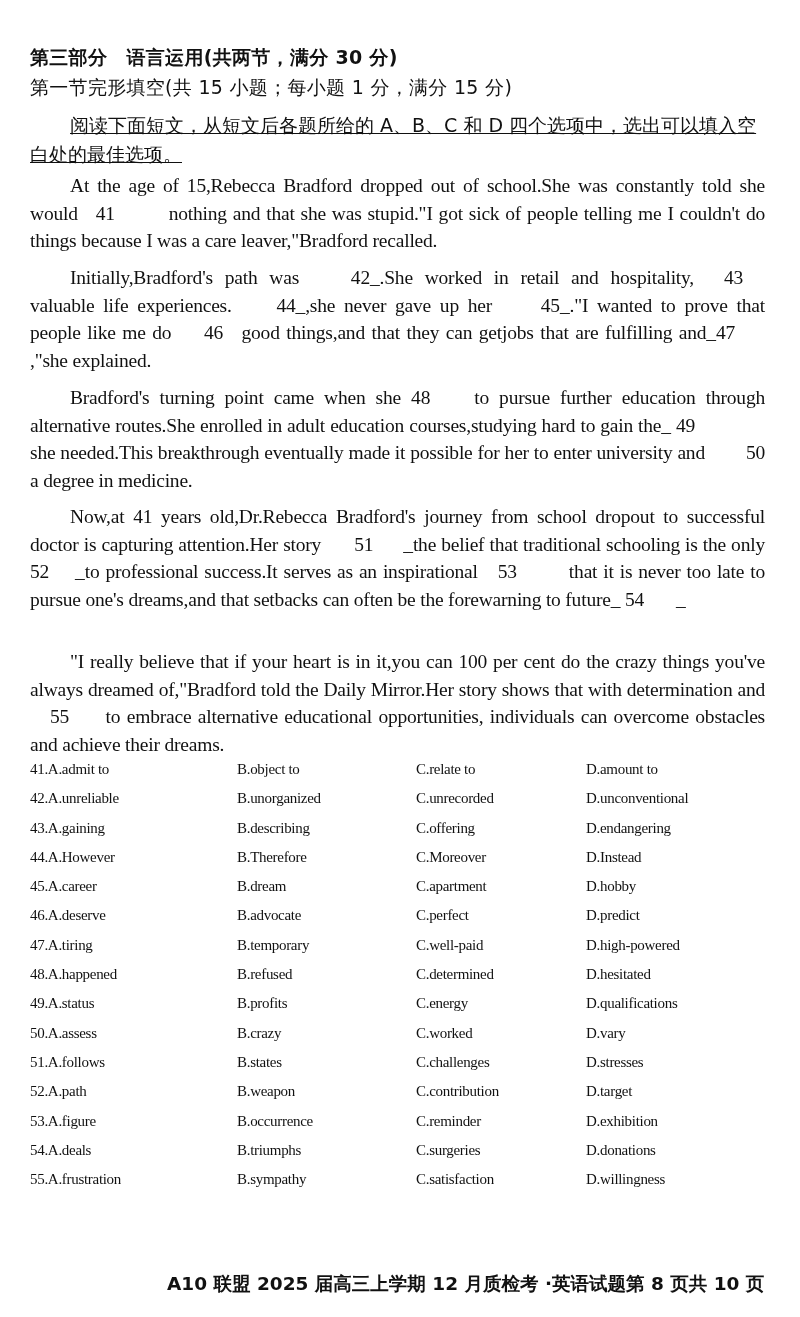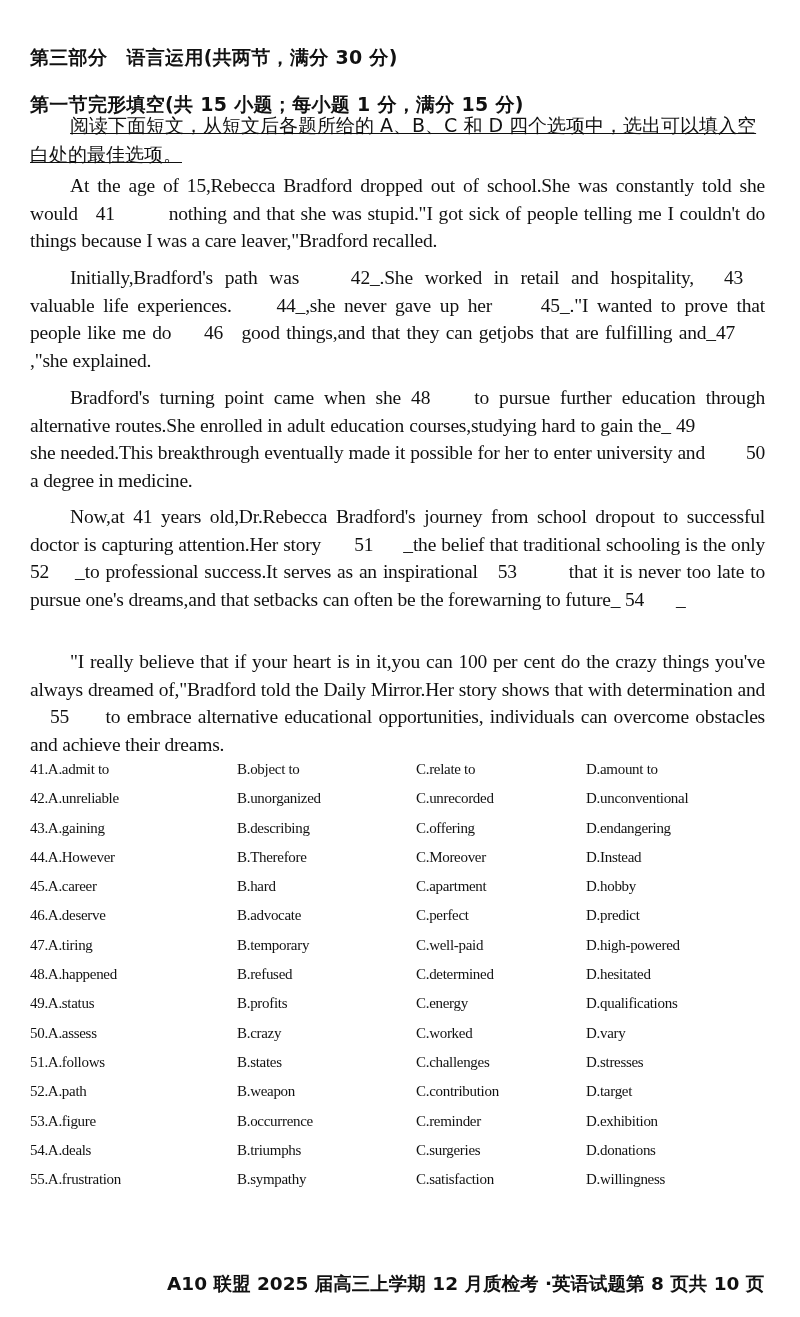--- a/index.html
+++ b/index.html
@@ -41,21 +41,21 @@
       font-family: "DejaVu Sans", "Liberation Sans", sans-serif;
       font-size: 18.5px; font-weight: bold; white-space: nowrap;
     }
   </style>
 </head>
 <body>
 
 <div class="page">
 
   <div class="cn-head" style="top:45px;">第三部分　语言运用(共两节，满分 30 分)</div>
-  <div class="cn-head" style="top:92px; font-weight:700;">第一节完形填空(共 15 小题；每小题 1 分，满分 15 分)</div>
+  <div class="cn-head" style="top:75px; font-weight:400;">第一节完形填空(共 15 小题；每小题 1 分，满分 15 分)</div>
   <div class="cn-body indent" style="top:111px;">阅读下面短文，从短文后各题所给的 A、B、C 和 D 四个选项中，选出可以填入空白处的最佳选项。</div>
 
   <div class="para" style="top:172px;">
     <span>At the age of 15,Rebecca Bradford dropped out of school.She was constantly told she would </span><span class="blank" style="width:12px"></span><span>41</span><span class="blank" style="width:48px"></span><span> nothing and that she was stupid."I got sick of people telling me I couldn't do things because I was a care leaver,"Bradford recalled.</span>
   </div>
 
   <div class="para" style="top:264px;">
     <span>Initially,Bradford's path was </span><span class="blank" style="width:40px"></span><span>42_</span><span>.She worked in retail and hospitality, </span><span class="blank" style="width:18px"></span><span>43</span><span class="blank" style="width:22px"></span><span> valuable life experiences. </span><span class="blank" style="width:36px"></span><span>44_</span><span>,she never gave up her </span><span class="blank" style="width:40px"></span><span>45_</span><span>."I wanted to prove that people like me do </span><span class="blank" style="width:26px"></span><span>46</span><span class="blank" style="width:12px"></span><span> good things,and that they can getjobs that are fulfilling and</span><span>_47</span><span class="blank" style="width:30px"></span><span> ,"she explained.</span>
   </div>
 
@@ -91,21 +91,21 @@
         <span class="opt d">D.endangering</span>
       </div>
       <div class="opt-row">
         <span class="opt a">44.A.However</span>
         <span class="opt b">B.Therefore</span>
         <span class="opt c">C.Moreover</span>
         <span class="opt d">D.Instead</span>
       </div>
       <div class="opt-row">
         <span class="opt a">45.A.career</span>
-        <span class="opt b">B.hard</span>
+        <span class="opt b">B.dream</span>
         <span class="opt c">C.apartment</span>
         <span class="opt d">D.hobby</span>
       </div>
       <div class="opt-row">
         <span class="opt a">46.A.deserve</span>
         <span class="opt b">B.advocate</span>
         <span class="opt c">C.perfect</span>
         <span class="opt d">D.predict</span>
       </div>
       <div class="opt-row">

